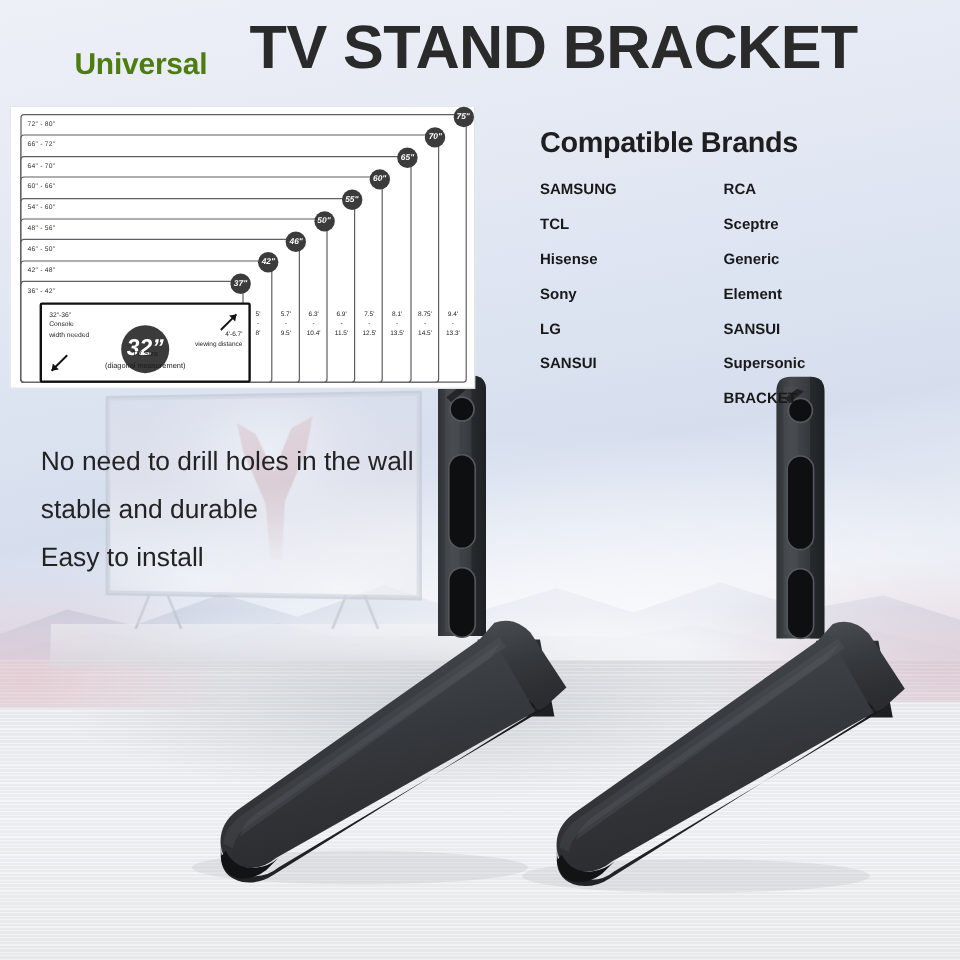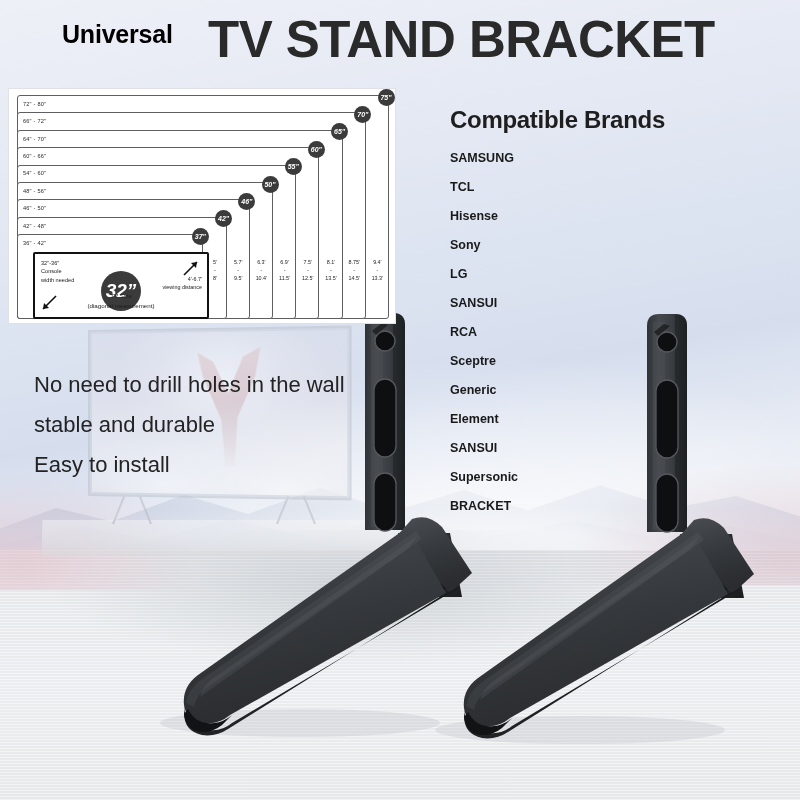--- a/index.html
+++ b/index.html
@@ -92,22 +92,22 @@
   .tv-legs .l4 { right: 14px; transform: rotate(-22deg); transform-origin: bottom; }
   .tv-table {
     position: absolute; left: -46px; top: 190px; width: 352px; height: 36px;
     background: linear-gradient(to bottom, #f5f6f7 0%, #e9eaec 55%, #d6d8dc 100%);
     transform: perspective(500px) rotateX(4deg);
   }
 
   
   #header { position: absolute; left: 0; top: 14px; width: 800px; height: 62px; z-index: 6; }
   #universal {
-    position: absolute; left: 62px; top: 6px;
-    font-size: 25px; font-weight: bold; color: #000000; letter-spacing: -0.2px;
+    position: absolute; left: 62px; top: 26px;
+    font-size: 25px; font-weight: bold; color: #4d7c0f; letter-spacing: -0.2px;
   }
   #main-title {
     position: absolute; left: 208px; top: -4px;
     font-size: 51px; font-weight: bold; color: #2a2a2a; letter-spacing: -0.5px;
   }
 
   
   #size-chart {
     position: absolute; left: 8px; top: 88px; width: 388px; height: 236px; z-index: 7;
     background: #ffffff; border: 1px solid #dfe1e6;
@@ -155,21 +155,21 @@
   #viewdist-label {
     position: absolute; right: 5px; bottom: 26px;
     text-align: right; font-size: 5.4px; color: #1c1c1c; line-height: 1.5;
   }
   .arrow { position: absolute; width: 20px; height: 20px; }
   .arrow svg { width: 100%; height: 100%; display: block; }
 
   
   #brands { position: absolute; left: 450px; top: 106px; width: 340px; z-index: 6; }
   #brands-title { font-size: 24px; font-weight: bold; color: #1e1e1e; margin-bottom: 17px; letter-spacing: -0.3px; }
-  .brand-cols { display: flex; gap: 0; flex-direction: column; }
+  .brand-cols { display: flex; gap: 13px; }
   .brand-col { display: flex; flex-direction: column; }
   .brand-col.c1 { width: 140px; }
   .brand-item { font-size: 12.5px; font-weight: bold; color: #191919; margin-bottom: 15px; }
 
   
   #features { position: absolute; left: 34px; top: 374px; width: 360px; z-index: 6; }
   .feature-line { font-size: 22px; color: #232323; line-height: 1.0; margin-bottom: 18px; }
 
   
   #brackets { position: absolute; inset: 0; z-index: 5; }

